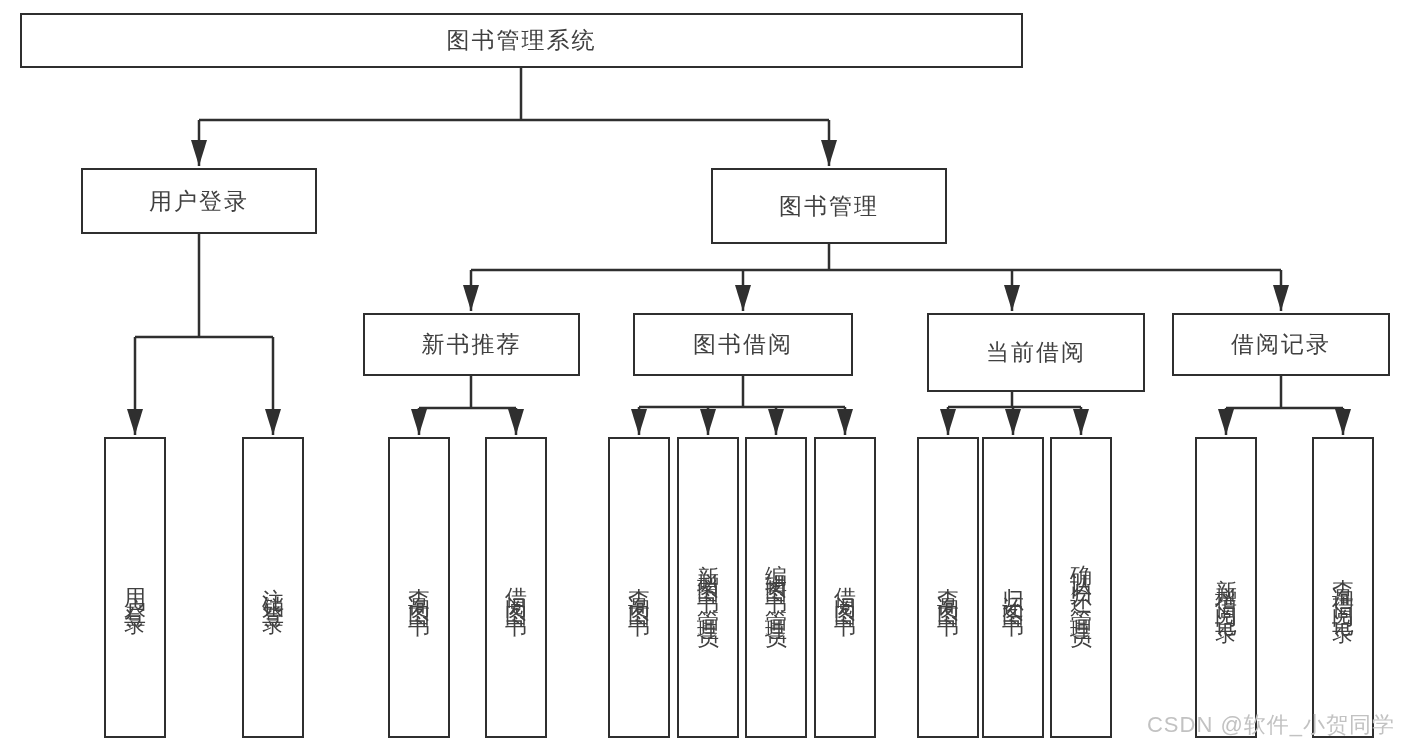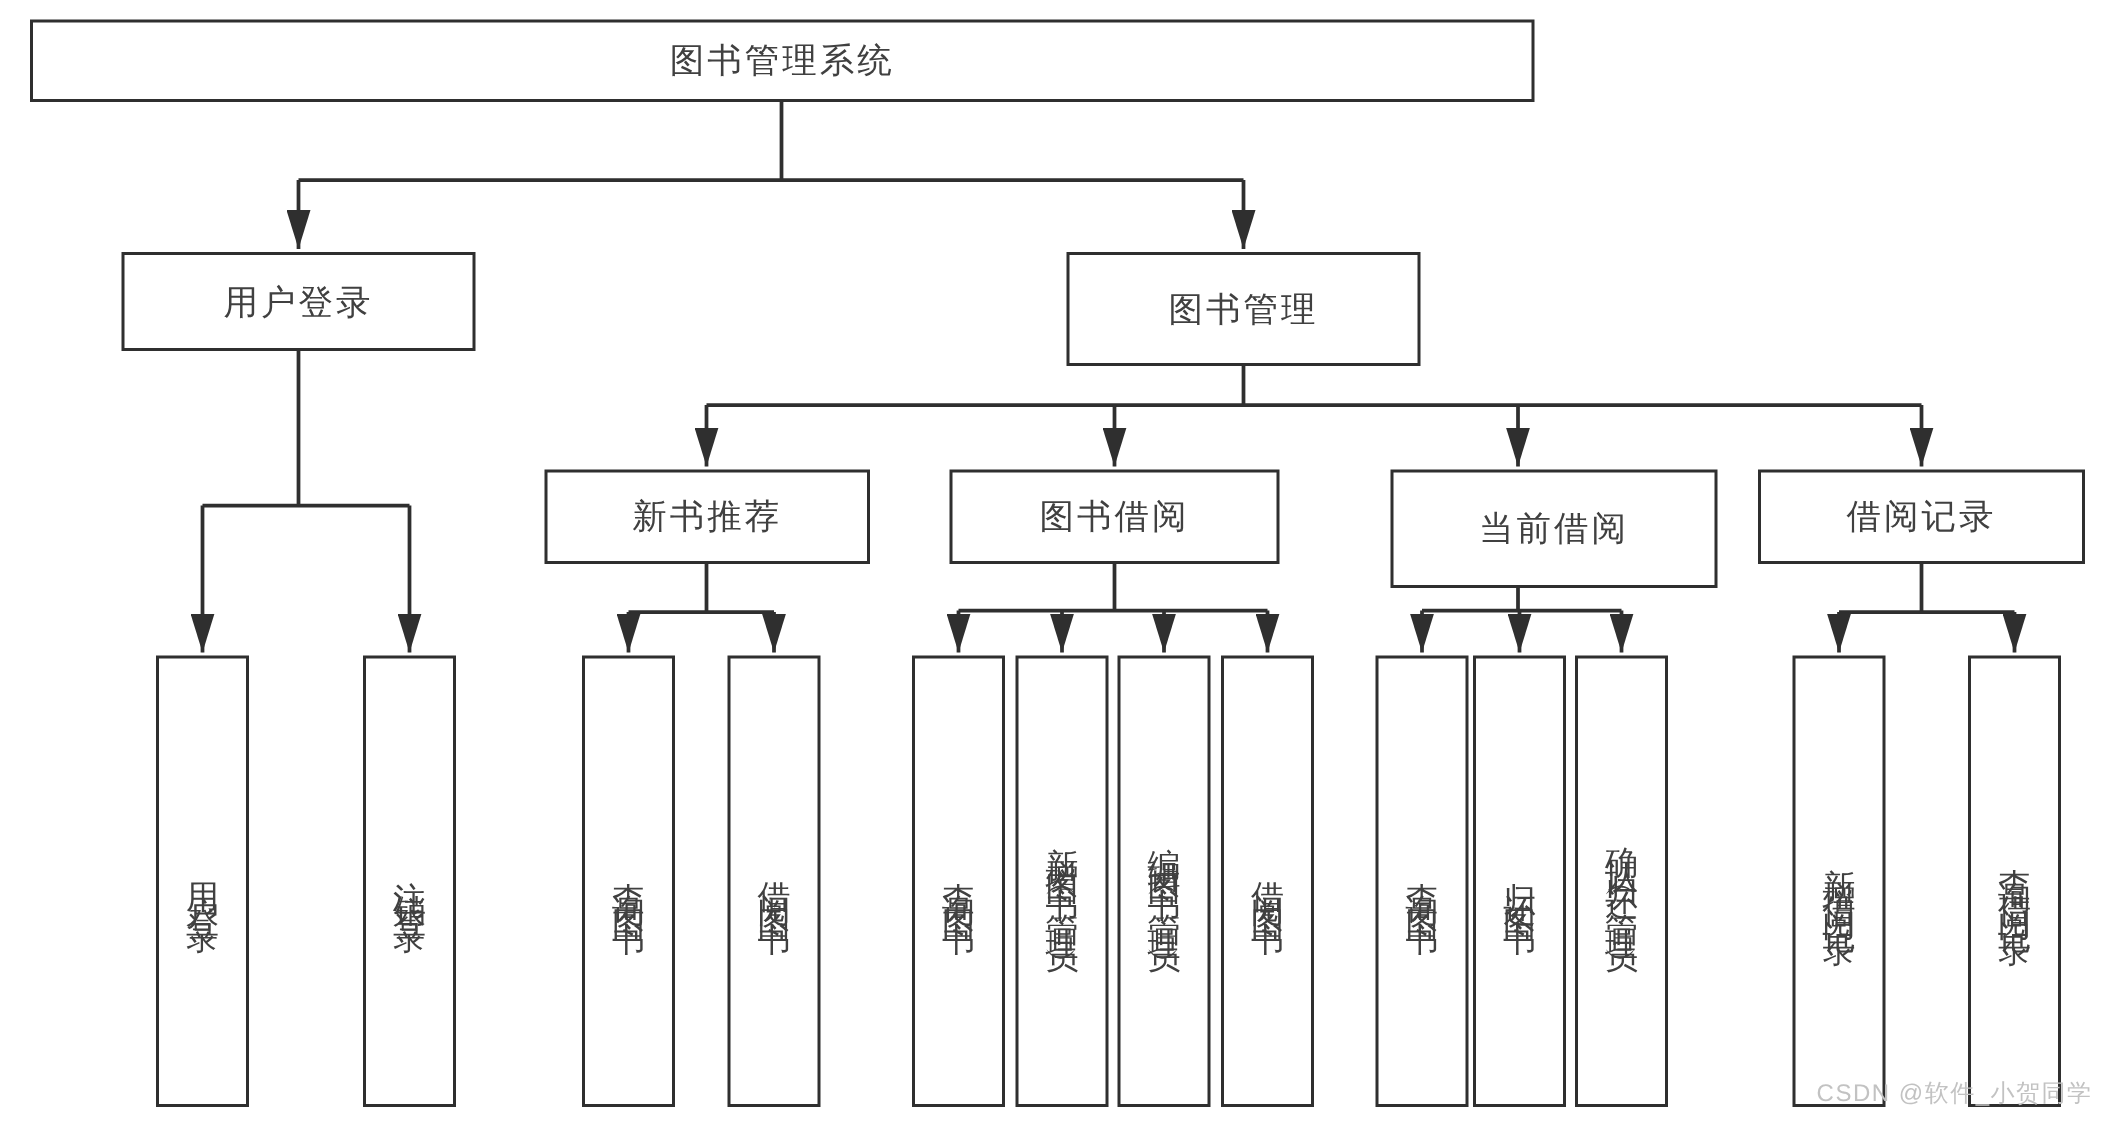--- a/index.html
+++ b/index.html
@@ -42,21 +42,21 @@
     writing-mode: vertical-lr;
     font-size: 22px;
     letter-spacing: 9px;
     line-height: 1;
     white-space: nowrap;
   }
   .watermark {
     position: absolute;
     right: 10px;
     bottom: 7px;
-    font-size: 16px;
+    font-size: 22px;
     color: #c2c2c2;
     letter-spacing: 1px;
     z-index: 2;
   }
 </style>
 </head>
 <body>
 
 <div class="canvas">
 

